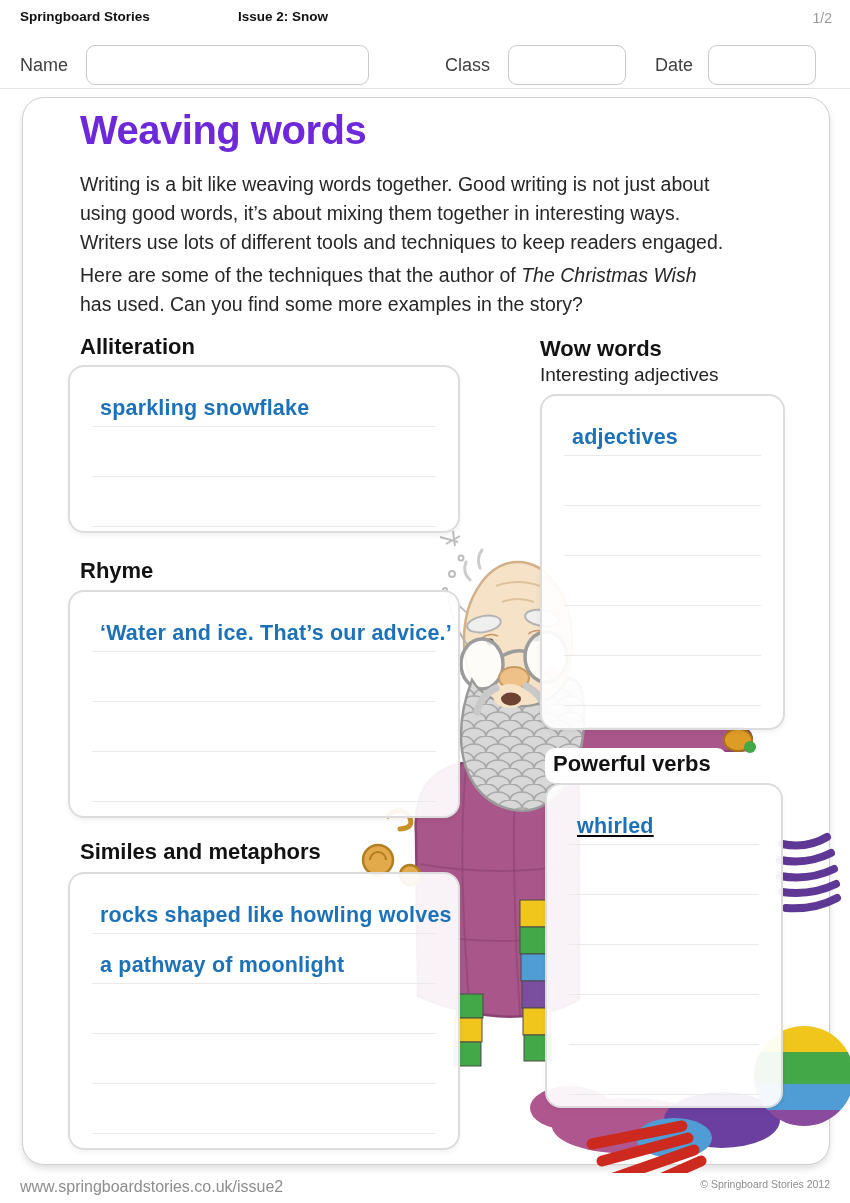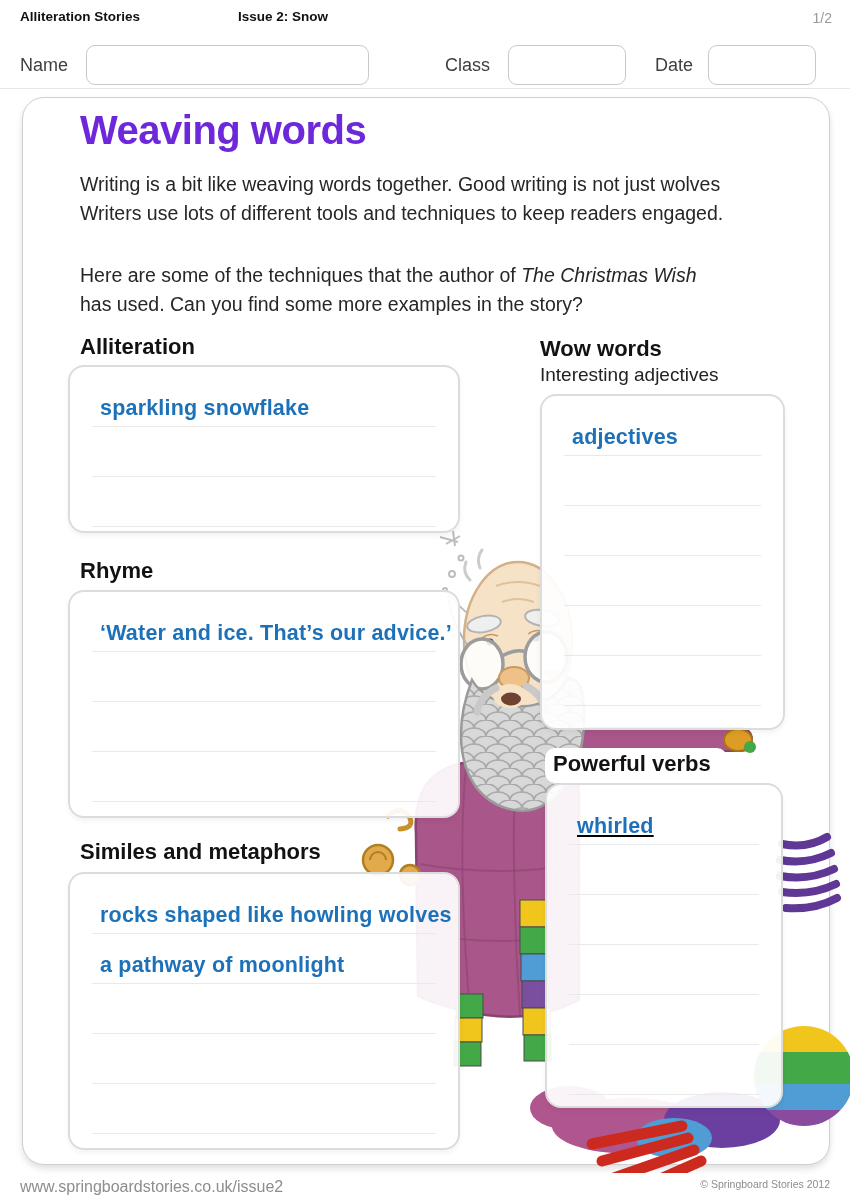--- a/index.html
+++ b/index.html
@@ -53,21 +53,21 @@
          white-space:nowrap;}
 
   .footer-left{position:absolute;left:20px;top:1178px;z-index:3;font-size:16px;color:#8d8d8d;}
   .footer-right{position:absolute;right:20px;top:1178px;z-index:3;font-size:10.5px;color:#8d8d8d;}
 </style>
 </head>
 <body>
 
 <div class="page">
 
-  <div class="hdr-brand">Alliteration Stories</div>
+  <div class="hdr-brand">Springboard Stories</div>
   <div class="hdr-issue">Issue 2: Snow</div>
   <div class="hdr-page">1/2</div>
 
   <div class="field-label" id="lbl-name">Name</div>
   <input class="field-input" id="inp-name" aria-label="Name" style="">
   <div class="field-label" id="lbl-class">Class</div>
   <input class="field-input" id="inp-class" aria-label="Class" style="">
   <div class="field-label" id="lbl-date">Date</div>
   <input class="field-input" id="inp-date" aria-label="Date" style="">
   <div class="hdr-divider"></div>
@@ -185,21 +185,22 @@
         <ellipse cx="180" cy="168" rx="17" ry="12" fill="#f6e2c6"></ellipse>
         <ellipse cx="181" cy="171" rx="10" ry="6.5" fill="#6e4232"></ellipse>
         <path d="M166,160 Q150,168 147,184" stroke="#c9c9c9" stroke-width="7" fill="none" stroke-linecap="round"></path>
         <path d="M196,158 Q212,166 215,182" stroke="#c9c9c9" stroke-width="7" fill="none" stroke-linecap="round"></path>
       </g>
     </svg>
   </div>
 
   <div class="title">Weaving words</div>
   <div class="para" id="p1">
-    <div>Writing is a bit like weaving words together. Good writing is not just wolves</div>
+    <div>Writing is a bit like weaving words together. Good writing is not just about</div>
+    <div>using good words, it’s about mixing them together in interesting ways.</div>
     <div>Writers use lots of different tools and techniques to keep readers engaged.</div>
   </div>
   <div class="para" id="p2">
     <div><span>Here are some of the techniques that the author of </span><i>The Christmas Wish</i></div>
     <div>has used. Can you find some more examples in the story?</div>
   </div>
 
   <div class="sec-h" id="h-allit">Alliteration</div>
   <div class="sec-h" id="h-rhyme">Rhyme</div>
   <div class="sec-h" id="h-simile">Similes and metaphors</div>

